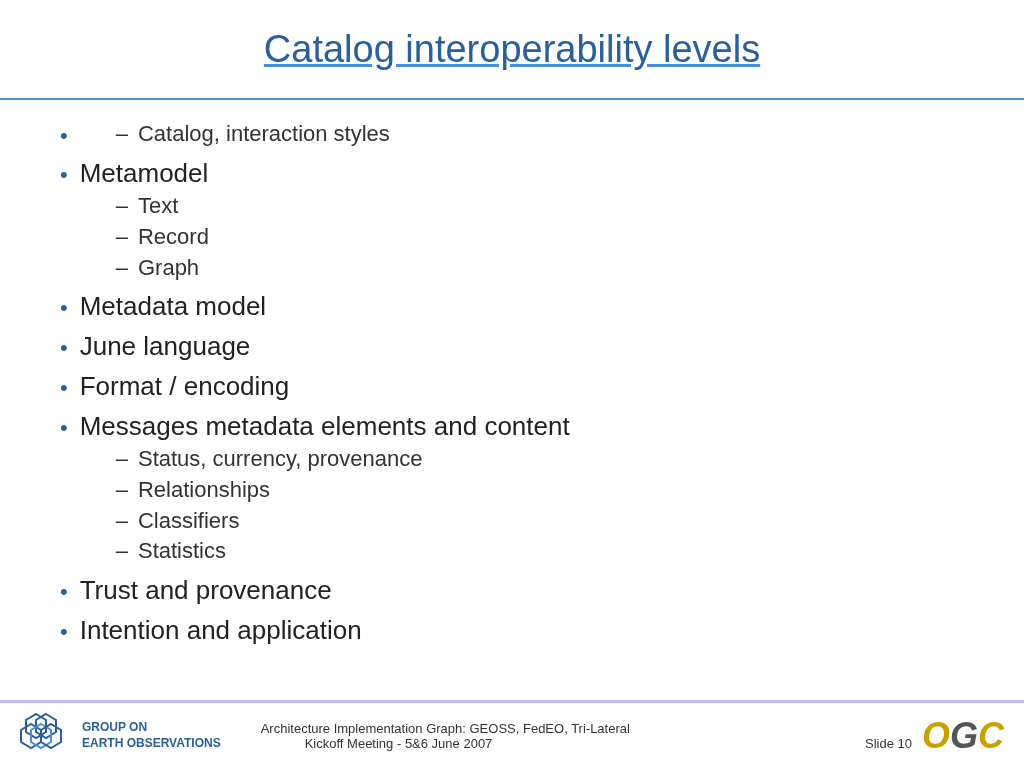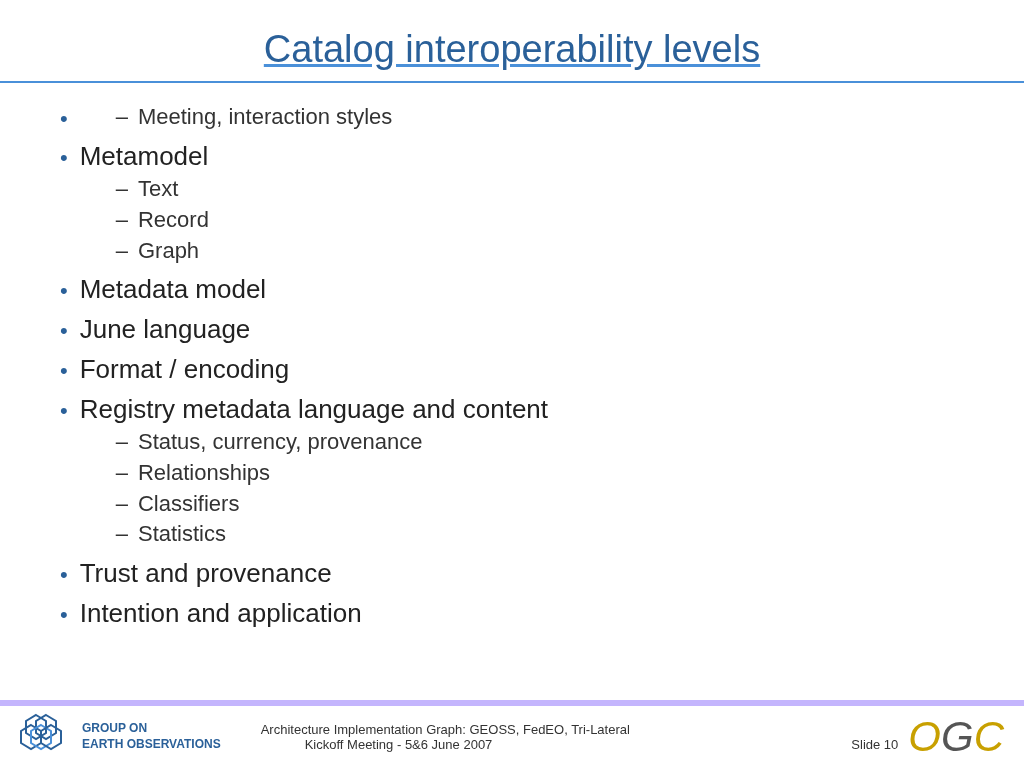--- a/index.html
+++ b/index.html
@@ -16,21 +16,21 @@
     .slide {
       width: 1024px;
       height: 768px;
       display: flex;
       flex-direction: column;
       position: relative;
     }
 
     .title-area {
       text-align: center;
-      padding: 28px 60px 10px;
+      padding: 28px 60px 27px;
       border-bottom: 2px solid #4a90d9;
     }
 
     .title-text {
       font-size: 38px;
       color: #2a6099;
       font-weight: normal;
       text-decoration: underline;
       text-decoration-color: #4a90d9;
     }
@@ -85,21 +85,21 @@
       font-size: 22px;
       line-height: 1.3;
     }
 
     .sub-indent {
       margin-left: 36px;
     }
 
     .footer {
       height: 68px;
-      border-top: 6px solid #c4b5fd;
+      border-top: 3px solid #c4b5fd;
       display: flex;
       align-items: center;
       padding: 0 20px;
       background: #ffffff;
     }
 
     .footer-logo-geo {
       display: flex;
       align-items: center;
       gap: 10px;
@@ -129,22 +129,22 @@
       color: #333;
     }
 
     .footer-ogc {
       margin-left: auto;
       display: flex;
       align-items: center;
     }
 
     .ogc-logo {
-      font-size: 42px;
-      font-weight: normal;
+      font-size: 36px;
+      font-weight: bold;
       color: #222;
       font-style: italic;
     }
 
     .ogc-logo span.o { color: #c8a000; }
     .ogc-logo span.g { color: #555; }
     .ogc-logo span.c { color: #c8a000; }
 
     li.main-item-text {
       line-height: 1.3;
@@ -160,21 +160,21 @@
   </div>
 
   <div class="content-area">
     <ul class="main-list" id="main-list">
         <li class="main-item-text">
           <span class="bullet">•</span>
           <span>
             <div><ul class="sub-list sub-indent">
                 <li>
                   <span class="dash">–</span>
-                  <span>Meeting, interaction styles</span>
+                  <span>Catalog, interaction styles</span>
                 </li>
               </ul></div>
           </span>
         </li>
         <li class="main-item-text">
           <span class="bullet">•</span>
           <span>
             <div><span>Metamodel</span><ul class="sub-list sub-indent">
                 <li>
                   <span class="dash">–</span>
@@ -199,21 +199,21 @@
           <span class="bullet">•</span>
           <span>June language</span>
         </li>
         <li class="main-item-text">
           <span class="bullet">•</span>
           <span>Format / encoding</span>
         </li>
         <li class="main-item-text">
           <span class="bullet">•</span>
           <span>
-            <div><span>Registry metadata language and content</span><ul class="sub-list sub-indent">
+            <div><span>Messages metadata elements and content</span><ul class="sub-list sub-indent">
                 <li>
                   <span class="dash">–</span>
                   <span>Status, currency, provenance</span>
                 </li>
                 <li>
                   <span class="dash">–</span>
                   <span>Relationships</span>
                 </li>
                 <li>
                   <span class="dash">–</span>

